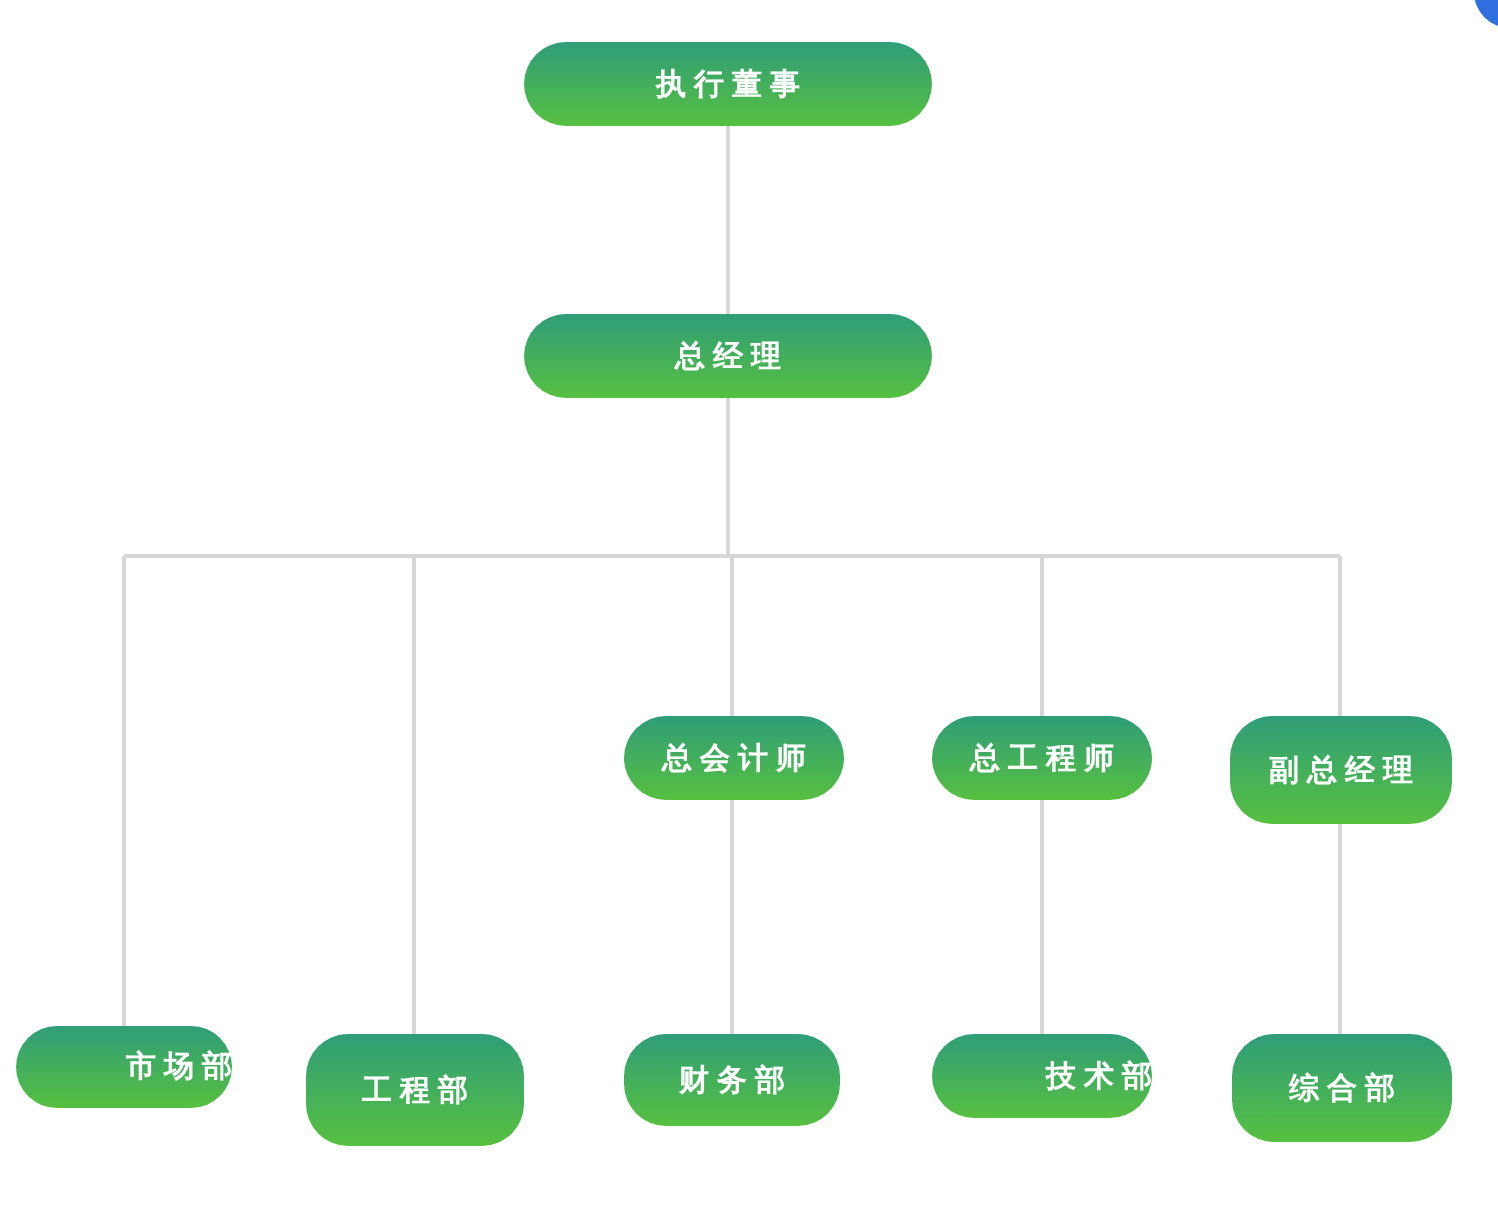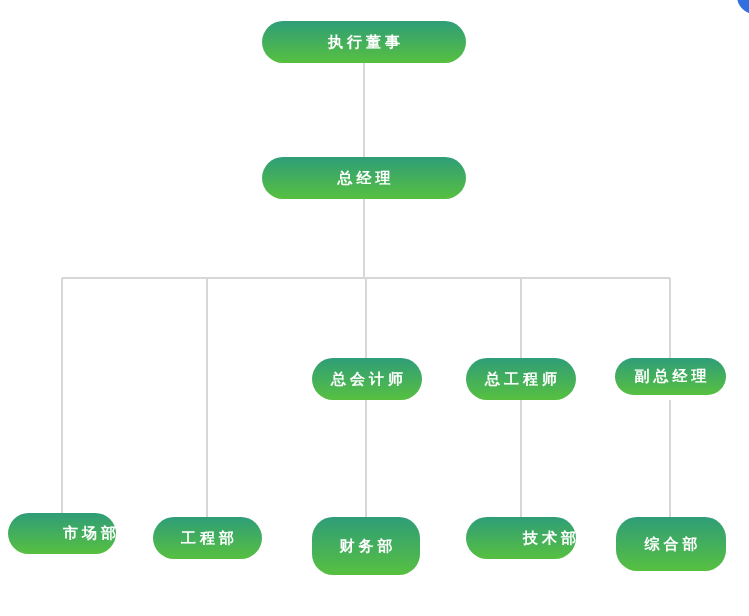--- a/index.html
+++ b/index.html
@@ -67,30 +67,30 @@
     </div>
     <div class="org-node" style="left: 262px; top: 157px; width: 204px; height: 42px; background: linear-gradient(rgb(47, 157, 120) 0%, rgb(87, 192, 64) 100%); color: rgb(255, 255, 255);">
       <span class="label">总经理</span>
     </div>
     <div class="org-node" style="left: 312px; top: 358px; width: 110px; height: 42px; background: linear-gradient(rgb(47, 157, 120) 0%, rgb(87, 192, 64) 100%); color: rgb(255, 255, 255);">
       <span class="label">总会计师</span>
     </div>
     <div class="org-node" style="left: 466px; top: 358px; width: 110px; height: 42px; background: linear-gradient(rgb(47, 157, 120) 0%, rgb(87, 192, 64) 100%); color: rgb(255, 255, 255);">
       <span class="label">总工程师</span>
     </div>
-    <div class="org-node" style="left: 615px; top: 358px; width: 111px; height: 37px; background: linear-gradient(rgb(47, 157, 120) 0%, rgb(87, 192, 64) 100%); color: rgb(255, 255, 255);">
+    <div class="org-node" style="left: 615px; top: 358px; width: 111px; height: 54px; background: linear-gradient(rgb(47, 157, 120) 0%, rgb(87, 192, 64) 100%); color: rgb(255, 255, 255);">
       <span class="label">副总经理</span>
     </div>
     <div class="org-node" style="left: 8px; top: 513px; width: 108px; height: 41px; background: linear-gradient(rgb(47, 157, 120) 0%, rgb(87, 192, 64) 100%); color: rgb(255, 255, 255); justify-content: flex-end;">
       <span class="label">市场部</span>
     </div>
-    <div class="org-node" style="left: 153px; top: 517px; width: 109px; height: 42px; background: linear-gradient(rgb(47, 157, 120) 0%, rgb(87, 192, 64) 100%); color: rgb(255, 255, 255);">
+    <div class="org-node" style="left: 153px; top: 517px; width: 109px; height: 56px; background: linear-gradient(rgb(47, 157, 120) 0%, rgb(87, 192, 64) 100%); color: rgb(255, 255, 255);">
       <span class="label">工程部</span>
     </div>
-    <div class="org-node" style="left: 312px; top: 517px; width: 108px; height: 58px; background: linear-gradient(rgb(47, 157, 120) 0%, rgb(87, 192, 64) 100%); color: rgb(255, 255, 255);">
+    <div class="org-node" style="left: 312px; top: 517px; width: 108px; height: 46px; background: linear-gradient(rgb(47, 157, 120) 0%, rgb(87, 192, 64) 100%); color: rgb(255, 255, 255);">
       <span class="label">财务部</span>
     </div>
     <div class="org-node" style="left: 466px; top: 517px; width: 110px; height: 42px; background: linear-gradient(rgb(47, 157, 120) 0%, rgb(87, 192, 64) 100%); color: rgb(255, 255, 255); justify-content: flex-end;">
       <span class="label">技术部</span>
     </div>
     <div class="org-node" style="left: 616px; top: 517px; width: 110px; height: 54px; background: linear-gradient(rgb(47, 157, 120) 0%, rgb(87, 192, 64) 100%); color: rgb(255, 255, 255);">
       <span class="label">综合部</span>
     </div>
   </div>
 

